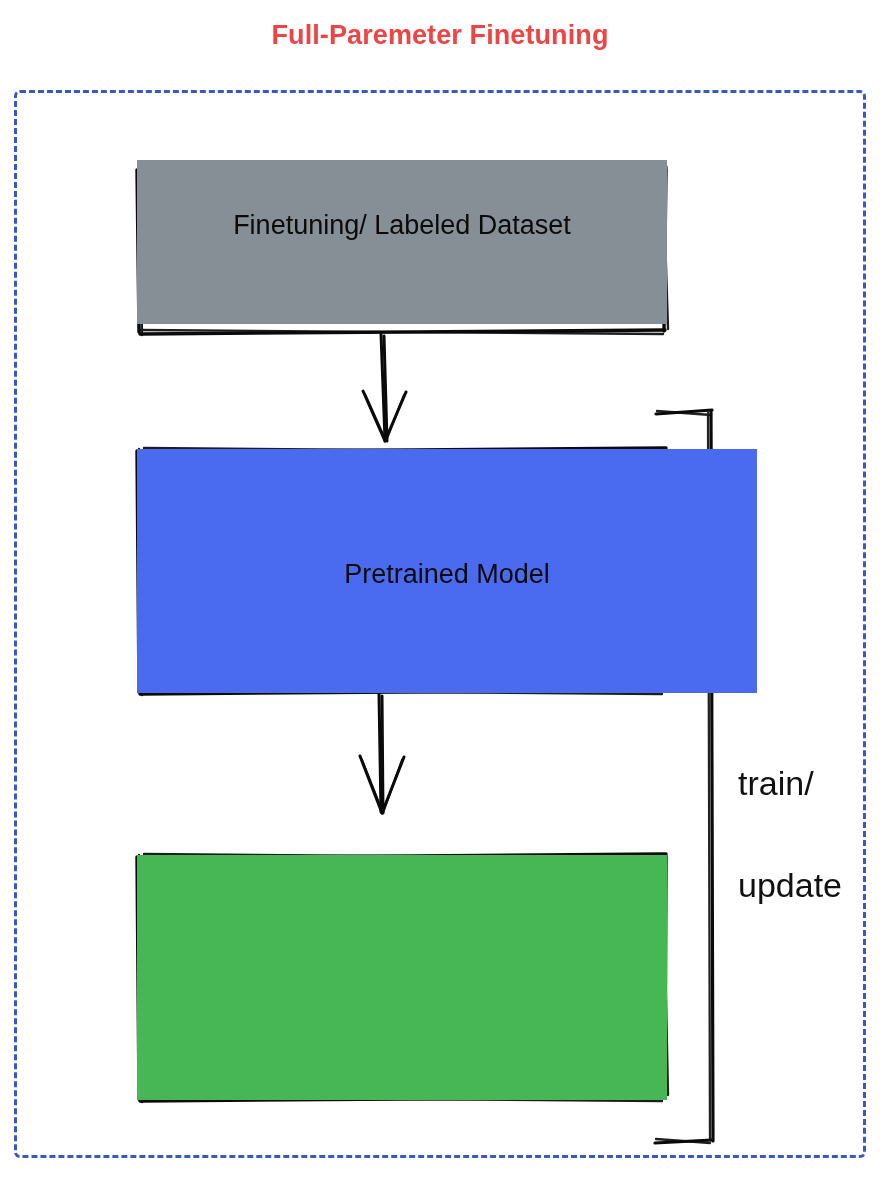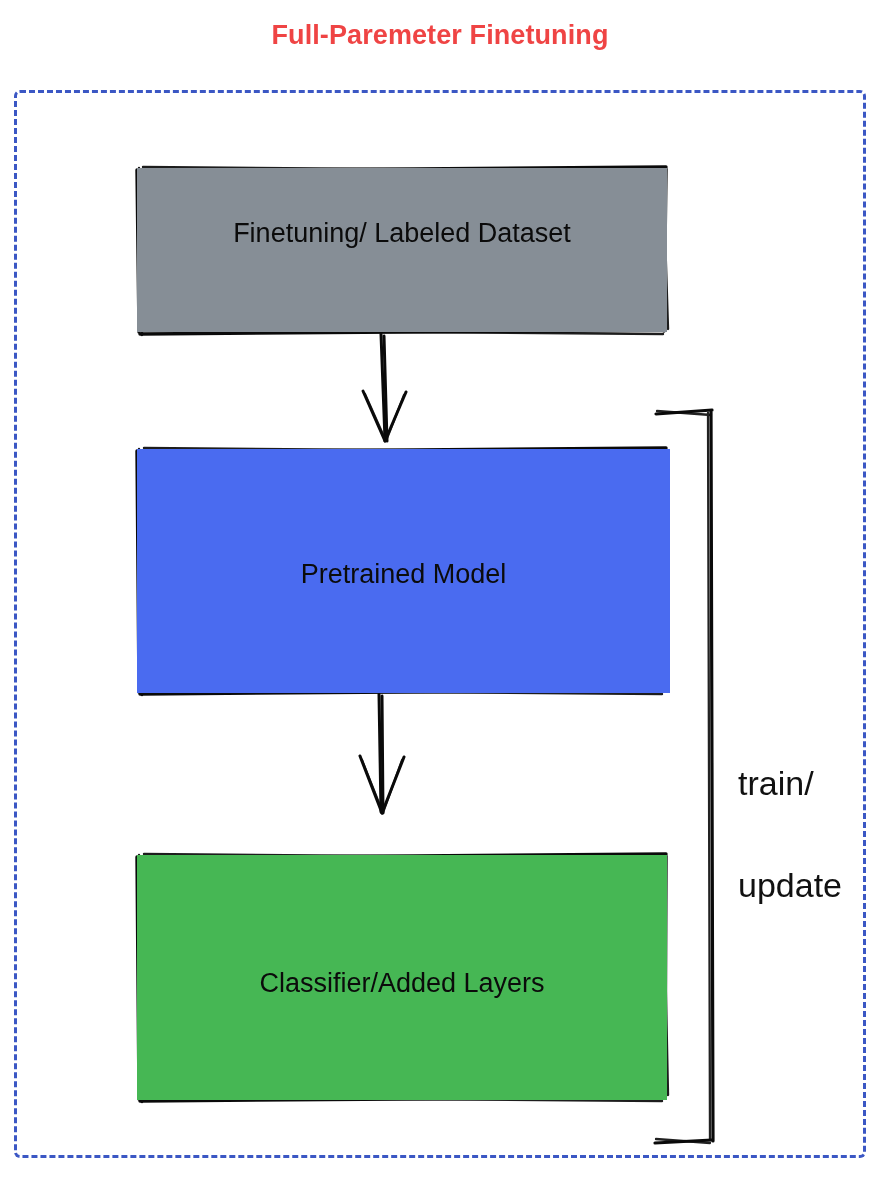--- a/index.html
+++ b/index.html
@@ -64,32 +64,32 @@
     text-align: center;
     font-family: "Liberation Sans", sans-serif;
     font-size: 27px;
     color: #0b0b0b;
     white-space: nowrap;
   }
 
   
   #node-dataset {
     left: 137px;
-    top: 168px;
+    top: 160px;
     width: 530px;
     height: 164px;
   }
   #node-dataset .fill { background: #868e96; }
   #node-dataset .node-label { top: 50px; }
 
   
   #node-pretrained {
     left: 137px;
     top: 449px;
-    width: 533px;
+    width: 620px;
     height: 244px;
     border-radius: 26px;
   }
   #node-pretrained .fill { background: #4a6bf0; }
   #node-pretrained .node-label { top: 110px; }
 
   
   #node-classifier {
     left: 137px;
     top: 855px;
@@ -210,21 +210,20 @@
     <div class="node-label">Finetuning/ Labeled Dataset</div>
   </div>
 
   <div class="node" id="node-pretrained">
     <div class="fill"></div>
     <div class="node-label">Pretrained Model</div>
   </div>
 
   <div class="node" id="node-classifier">
     <div class="fill"></div>
-    <div class="node-label">Classifier/Added Layers</div>
   </div>
 
   <div class="edge-label">
     <div>train/</div>
     <div>update</div>
   </div>
 
 </div>
 
 </body></html>

